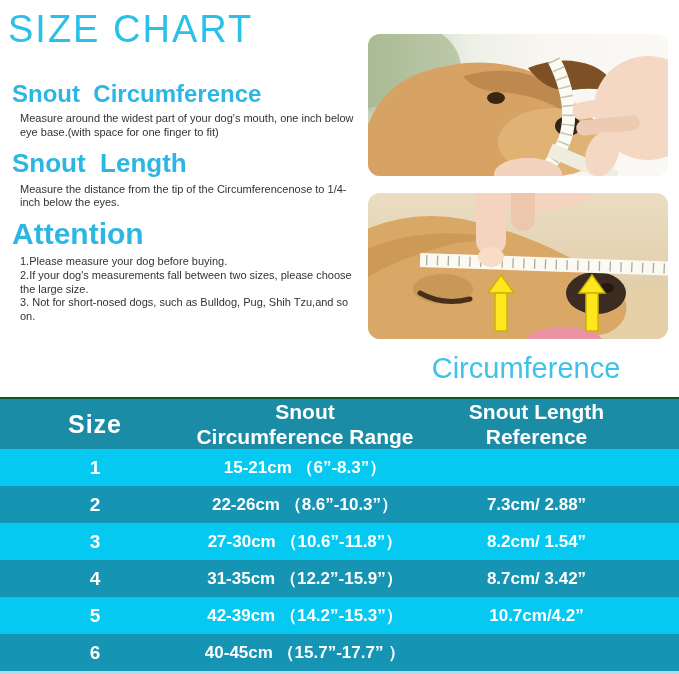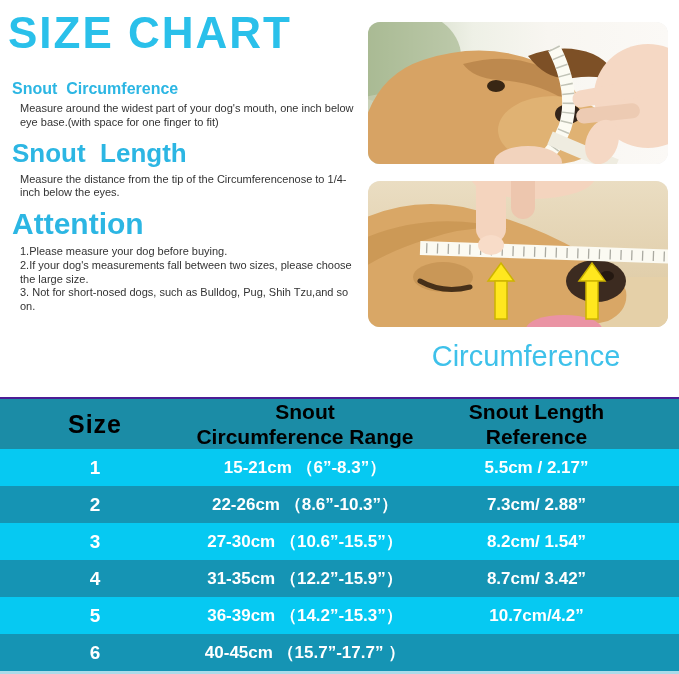--- a/index.html
+++ b/index.html
@@ -3,47 +3,47 @@
 <meta charset="utf-8">
 <style>
   html,body{margin:0;padding:0;background:#fff;}
   .page{
     position:relative;width:679px;height:674px;background:#ffffff;
     font-family:"Liberation Sans",sans-serif;overflow:hidden;
   }
   
   .title{
     position:absolute;left:8px;top:8px;
-    font-size:44px;font-weight:bold;color:#2ac0ea;letter-spacing:2px;white-space:pre;
+    font-size:38px;font-weight:normal;color:#2ac0ea;letter-spacing:2px;white-space:pre;
   }
   .left-col{position:absolute;left:12px;top:80px;width:348px;}
   .h-cyan{color:#2cb6e3;font-weight:bold;margin:0 0 4px 0;white-space:pre;}
-  .h-sm{font-size:16px;}
+  .h-sm{font-size:24px;}
   .h-md{font-size:26px;margin-top:8px;}
   .h-lg{font-size:30px;margin-top:6px;}
   .body-text{
     color:#333;font-size:11px;line-height:1.25;margin:0 0 7px 8px;
     white-space:pre-line;
   }
   
-  .photos{position:absolute;left:368px;top:22px;width:300px;}
+  .photos{position:absolute;left:368px;top:34px;width:300px;}
   .photo{
     width:300px;border-radius:12px;overflow:hidden;display:block;
     margin-bottom:17px;background:#eee;
   }
   .photo svg{display:block;}
   .caption{
     text-align:center;font-size:29px;color:#3ec1ea;margin-top:-4px;
     padding-left:16px;
   }
   
   .size-table{position:absolute;left:0;top:397px;width:679px;}
   .t-header{
     display:flex;align-items:center;height:50px;background:#1b8ca6;
-    border-top:2px solid #4c1d95;color:#000000;font-weight:bold;
+    border-top:2px solid #14532d;color:#ffffff;font-weight:bold;
   }
   .t-row{display:flex;align-items:center;height:37px;color:#fff;font-weight:bold;}
   .t-row.light{background:#06c9f2;}
   .t-row.dark{background:#1594b4;}
   .c1{width:190px;text-align:center;}
   .c2{width:230px;text-align:center;}
   .c3{width:259px;text-align:center;padding-right:26px;box-sizing:border-box;}
   .t-header .c1{font-size:25px;letter-spacing:1px;}
   .t-header .c2,.t-header .c3{font-size:21px;line-height:1.2;white-space:pre-line;}
   .t-row .c1{font-size:19px;}
@@ -156,40 +156,39 @@
       <div class="c1">Size</div>
       <div class="c2">Snout
 Circumference Range</div>
       <div class="c3">Snout Length
 Reference</div>
     </div>
 
     <div class="t-row light">
       <div class="c1">1</div>
       <div class="c2">15-21cm （6”-8.3”）</div>
-      <div class="c3">5.5cm / 2.17”</div>
     </div>
     <div class="t-row dark">
       <div class="c1">2</div>
       <div class="c2">22-26cm （8.6”-10.3”）</div>
       <div class="c3">7.3cm/ 2.88”</div>
     </div>
     <div class="t-row light">
       <div class="c1">3</div>
-      <div class="c2">27-30cm （10.6”-15.5”）</div>
+      <div class="c2">27-30cm （10.6”-11.8”）</div>
       <div class="c3">8.2cm/ 1.54”</div>
     </div>
     <div class="t-row dark">
       <div class="c1">4</div>
       <div class="c2">31-35cm （12.2”-15.9”）</div>
       <div class="c3">8.7cm/ 3.42”</div>
     </div>
     <div class="t-row light">
       <div class="c1">5</div>
-      <div class="c2">36-39cm （14.2”-15.3”）</div>
+      <div class="c2">42-39cm （14.2”-15.3”）</div>
       <div class="c3">10.7cm/4.2”</div>
     </div>
     <div class="t-row dark">
       <div class="c1">6</div>
       <div class="c2">40-45cm （15.7”-17.7” ）</div>
     </div>
 
     <div class="t-footer"></div>
   </div>
 

